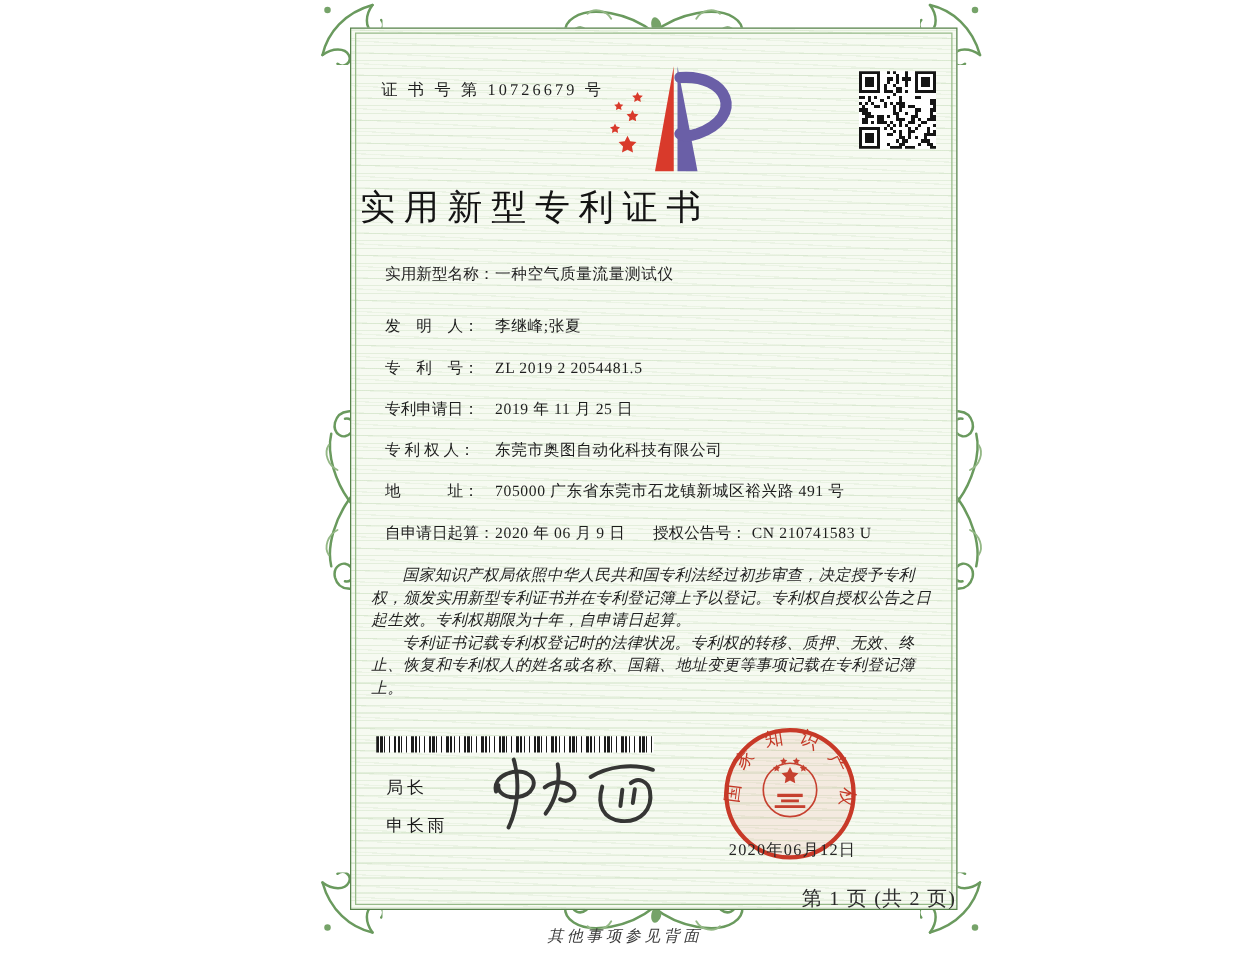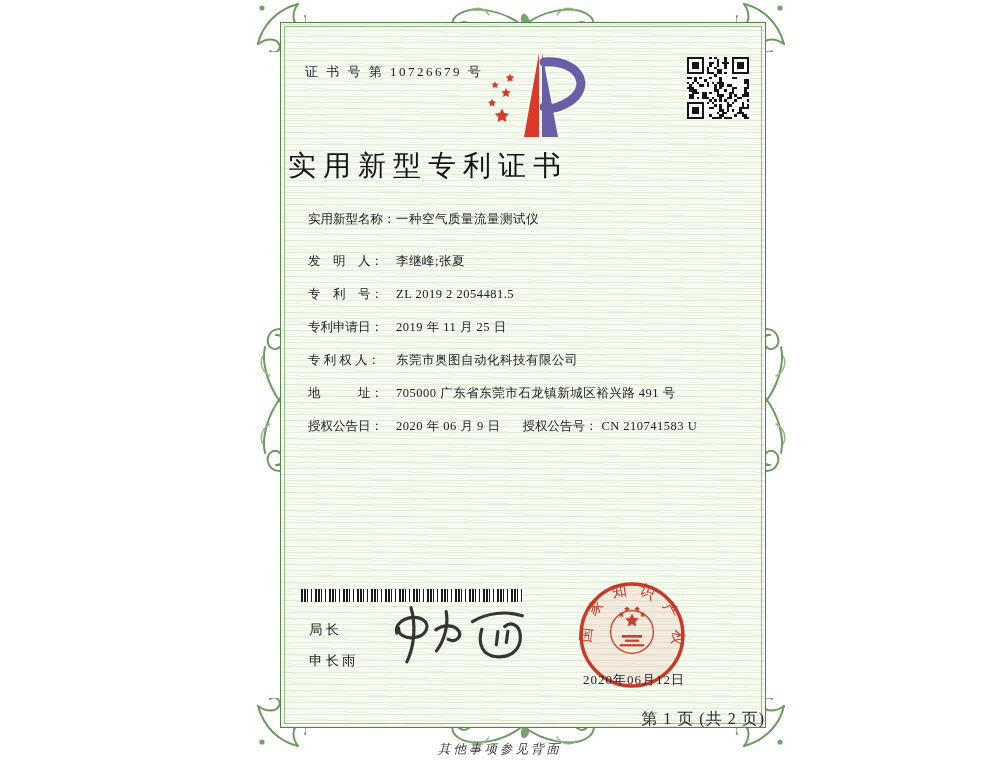--- a/index.html
+++ b/index.html
@@ -319,29 +319,33 @@
       </div>
       <div class="frow">
         <span class="flabel">专 利 权 人：</span>
         <span class="fvalue">东莞市奥图自动化科技有限公司</span>
       </div>
       <div class="frow">
         <span class="flabel">地　　　址：</span>
         <span class="fvalue">705000 广东省东莞市石龙镇新城区裕兴路 491 号</span>
       </div>
       <div class="frow">
-        <span class="flabel">授权公告日：</span>
+        <span class="flabel">自申请日起算：</span>
         <span class="fvalue">2020 年 06 月 9 日</span>
         <span class="pair2">
           <span class="flabel flabel2">授权公告号：</span>
           <span class="fvalue">CN 210741583 U</span>
         </span>
       </div>
     </div>
 
+    <div class="paras">
+      <p>国家知识产权局依照中华人民共和国专利法经过初步审查，决定授予专利权，颁发实用新型专利证书并在专利登记簿上予以登记。专利权自授权公告之日起生效。专利权期限为十年，自申请日起算。</p>
+      <p>专利证书记载专利权登记时的法律状况。专利权的转移、质押、无效、终止、恢复和专利权人的姓名或名称、国籍、地址变更等事项记载在专利登记簿上。</p>
+    </div>
 
     <div class="barcode"></div>
 
     <div class="director">
       <div>局长</div>
       <div>申长雨</div>
     </div>
 
     <svg class="sig" width="160" height="70" viewBox="0 0 160 70">
       <g fill="none" stroke="#1c1c1c" stroke-width="3.2" stroke-linecap="round" stroke-linejoin="round" opacity="0.88" transform="rotate(-2 80 35)">

